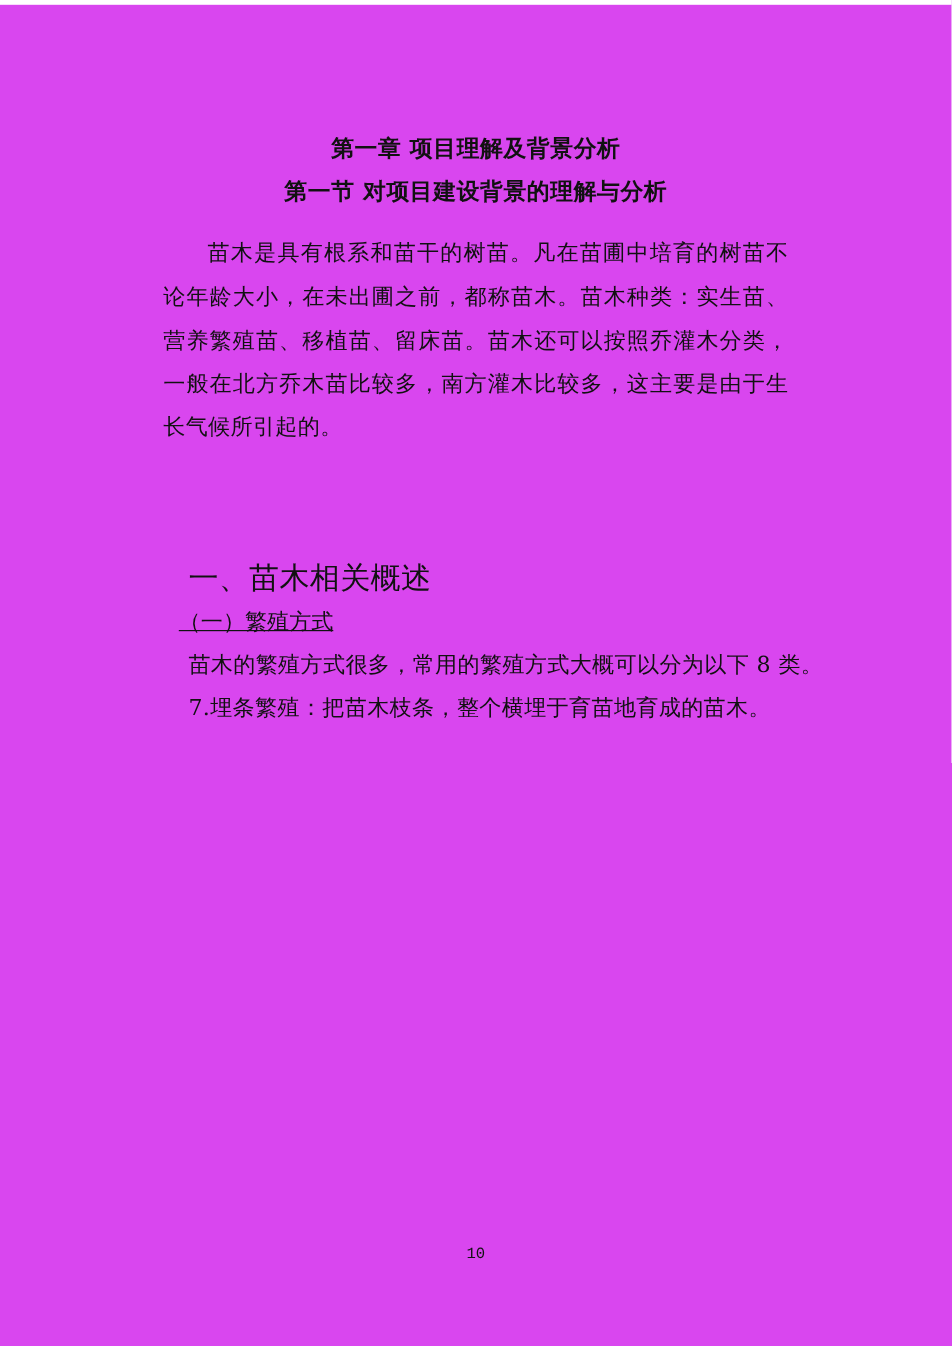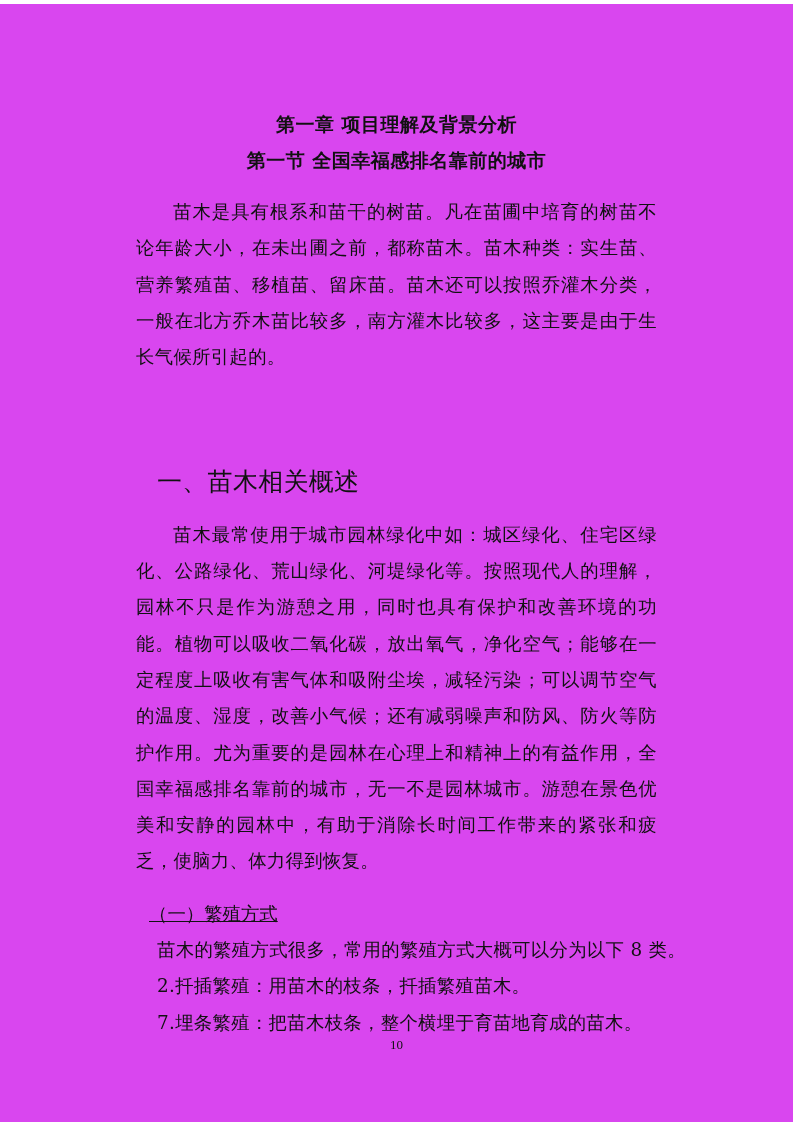--- a/index.html
+++ b/index.html
@@ -72,45 +72,43 @@
       line-height: 36.3px;
       letter-spacing: 0.3px;
       white-space: nowrap;
     }
     .page-number {
       position: absolute;
       left: 0;
       width: 793px;
       top: 1033px;
       text-align: center;
-      font-family: Liberation Serif, serif;
+      font-family: Liberation Mono, monospace;
       font-size: 13px;
       color: #111111;
     }
   </style>
 </head>
 <body>
 
 <div class="page">
   <div class="content">
 
     <div class="title chapter">第一章  项目理解及背景分析</div>
-    <div class="title section">第一节  全国幸福感排名靠前的城市</div>
+    <div class="title section">第一节  对项目建设背景的理解与分析</div>
 
     <p class="p indent">苗木是具有根系和苗干的树苗。凡在苗圃中培育的树苗不论年龄大小，在未出圃之前，都称苗木。苗木种类：实生苗、营养繁殖苗、移植苗、留床苗。苗木还可以按照乔灌木分类，一般在北方乔木苗比较多，南方灌木比较多，这主要是由于生长气候所引起的。</p>
 
     <div class="gap"></div>
 
     <div class="heading">一、苗木相关概述</div>
-    <p class="p indent">苗木最常使用于城市园林绿化中如：城区绿化、住宅区绿化、公路绿化、荒山绿化、河堤绿化等。按照现代人的理解，园林不只是作为游憩之用，同时也具有保护和改善环境的功能。植物可以吸收二氧化碳，放出氧气，净化空气；能够在一定程度上吸收有害气体和吸附尘埃，减轻污染；可以调节空气的温度、湿度，改善小气候；还有减弱噪声和防风、防火等防护作用。尤为重要的是园林在心理上和精神上的有益作用，全国幸福感排名靠前的城市，无一不是园林城市。游憩在景色优美和安静的园林中，有助于消除长时间工作带来的紧张和疲乏，使脑力、体力得到恢复。</p>
 
     <div class="subheading">（一）繁殖方式</div>
 
     <div class="list-block">
       <div class="list-line">苗木的繁殖方式很多，常用的繁殖方式大概可以分为以下 8 类。</div>
-      <div class="list-line">2.扦插繁殖：用苗木的枝条，扦插繁殖苗木。</div>
       <div class="list-line">7.埋条繁殖：把苗木枝条，整个横埋于育苗地育成的苗木。</div>
     </div>
 
   </div>
 
   <div class="page-number">10</div>
 </div>
 
 </body></html>

